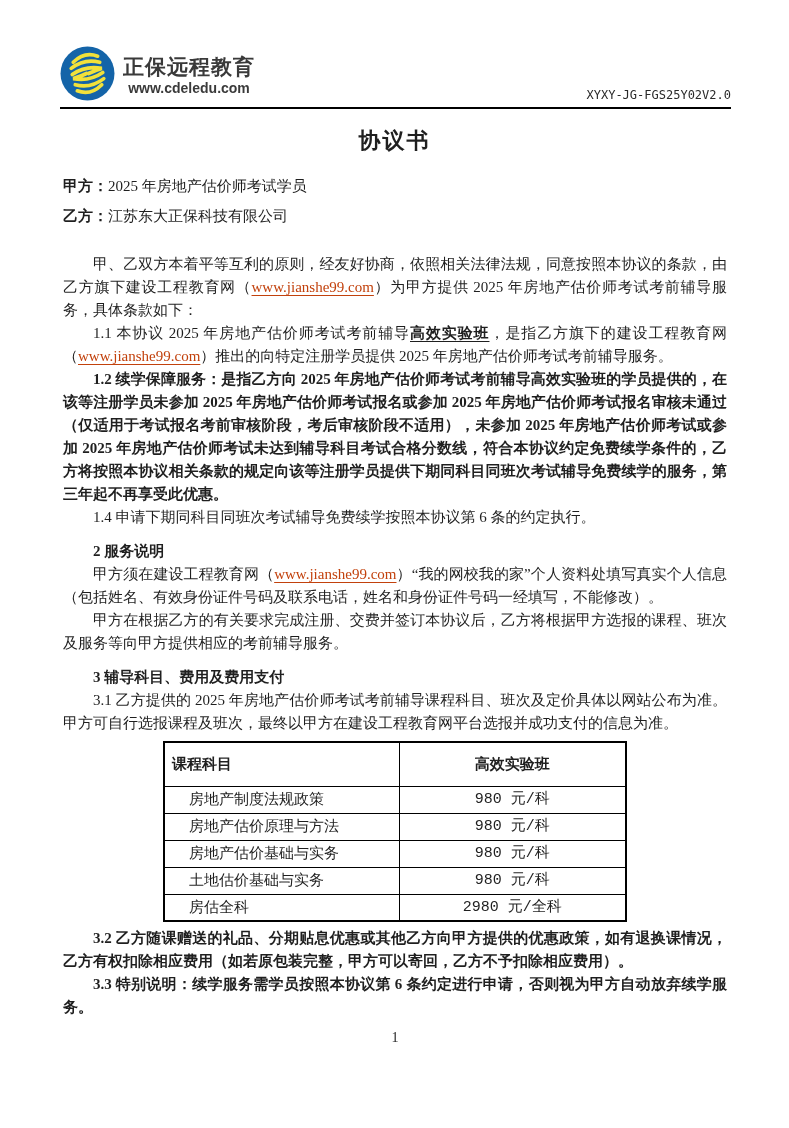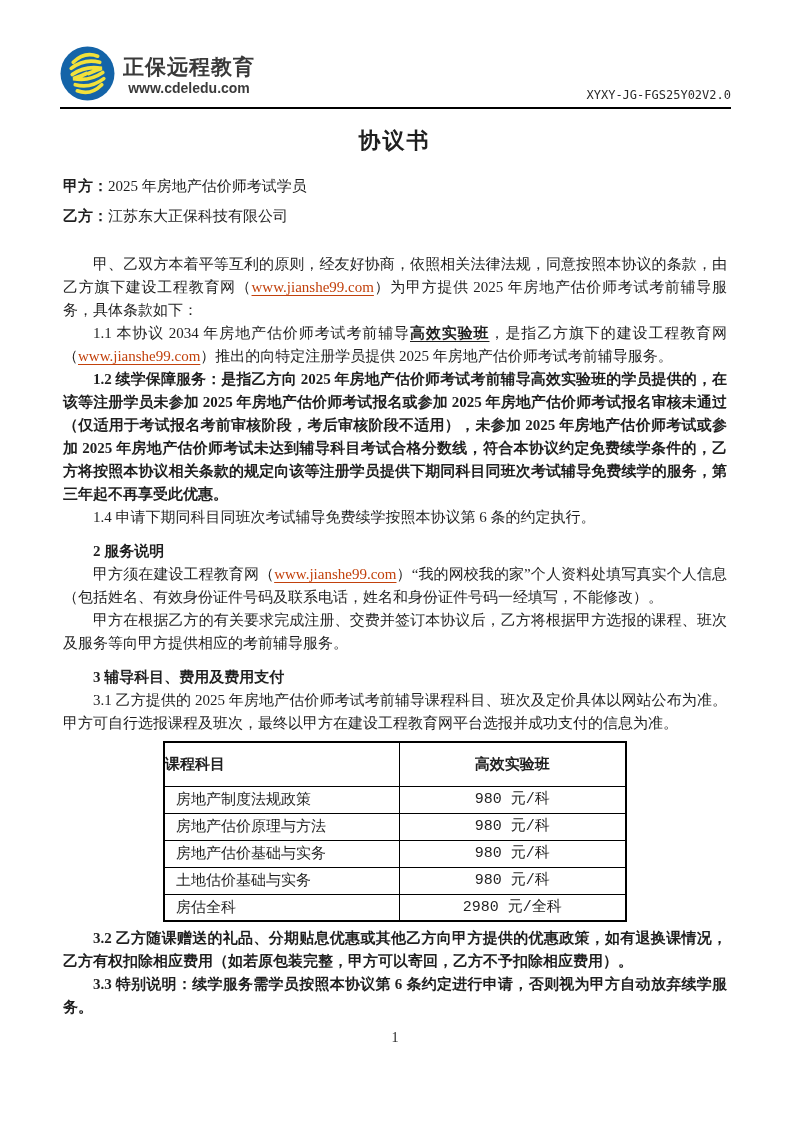--- a/index.html
+++ b/index.html
@@ -70,24 +70,24 @@
     width: 462px;
     border: 2px solid #000;
     table-layout: fixed;
   }
   table.fee-table th, table.fee-table td {
     border: 1px solid #000;
     font-size: 15px;
     font-weight: 400;
   }
   table.fee-table th { height: 44px; font-weight: 700; }
-  table.fee-table th.col-course { text-align: left; width: 235px; }
+  table.fee-table th.col-course { text-align: left; padding-left: 7px; width: 235px; }
   table.fee-table th.col-class { text-align: center; width: 227px; }
   table.fee-table td { height: 27px; }
-  table.fee-table td.cell-course { text-align: left; padding-left: 11px; }
+  table.fee-table td.cell-course { text-align: left; padding-left: 24px; }
   table.fee-table td.cell-fee { text-align: center; font-family: Liberation Mono, monospace; }
 
   
   .page-footer { text-align: center; font-size: 14px; margin-top: 7px; }
 </style>
 </head>
 <body>
 
 <div class="header">
   <div class="logo-block">
@@ -117,21 +117,21 @@
 <div class="doc-body">
 
   <div class="parties">
     <div><span class="party-label">甲方：</span><span>2025 年房地产估价师考试学员</span></div>
     <div><span class="party-label">乙方：</span><span>江苏东大正保科技有限公司</span></div>
   </div>
 
   <p class="para pre-gap"><span>甲、乙双方本着平等互利的原则，经友好协商，依照相关法律法规，同意按照本协议的条款，由乙方旗下建设工程教育网（</span><span class="link">www.jianshe99.com</span><span>）为甲方提供 2025 年房地产估价师考试考前辅导服务，具体条款如下：</span></p>
 
 
-  <p class="para"><span>1.1 本协议 2034 年房地产估价师考试考前辅导</span><span class="em-bu">高效实验班</span><span>，是指乙方旗下的建设工程教育网（</span><span class="link">www.jianshe99.com</span><span>）推出的向特定注册学员提供 2025 年房地产估价师考试考前辅导服务。</span></p>
+  <p class="para"><span>1.1 本协议 2025 年房地产估价师考试考前辅导</span><span class="em-bu">高效实验班</span><span>，是指乙方旗下的建设工程教育网（</span><span class="link">www.jianshe99.com</span><span>）推出的向特定注册学员提供 2025 年房地产估价师考试考前辅导服务。</span></p>
 
   <p class="para bold"><span>1.2 续学保障服务：是指乙方向 2025 年房地产估价师考试考前辅导高效实验班的学员提供的，在该等注册学员</span><span class="ul">未参加 2025 年房地产估价师考试报名或参加 2025 年房地产估价师考试报名审核未通过（仅适用于考试报名考前审核阶段，考后审核阶段不适用），未参加 2025 年房地产估价师考试或参加 2025 年房地产估价师考试未达到辅导科目考试合格分数线，符合本协议约定免费续学条件的，乙方将按照本协议相关条款的规定向该等注册学员提供下期同科目同班次考试辅导免费续学的服务，第三年起不再享受此优惠。</span></p>
 
   <p class="para">1.4 申请下期同科目同班次考试辅导免费续学按照本协议第 6 条的约定执行。</p>
 
   <div class="sec-heading">2 服务说明</div>
 
   <p class="para"><span>甲方须在建设工程教育网（</span><span class="link">www.jianshe99.com</span><span>）“我的网校我的家”个人资料处填写真实个人信息（包括姓名、有效身份证件号码及联系电话，姓名和身份证件号码一经填写，不能修改）。</span></p>
 
   <p class="para">甲方在根据乙方的有关要求完成注册、交费并签订本协议后，乙方将根据甲方选报的课程、班次及服务等向甲方提供相应的考前辅导服务。</p>

